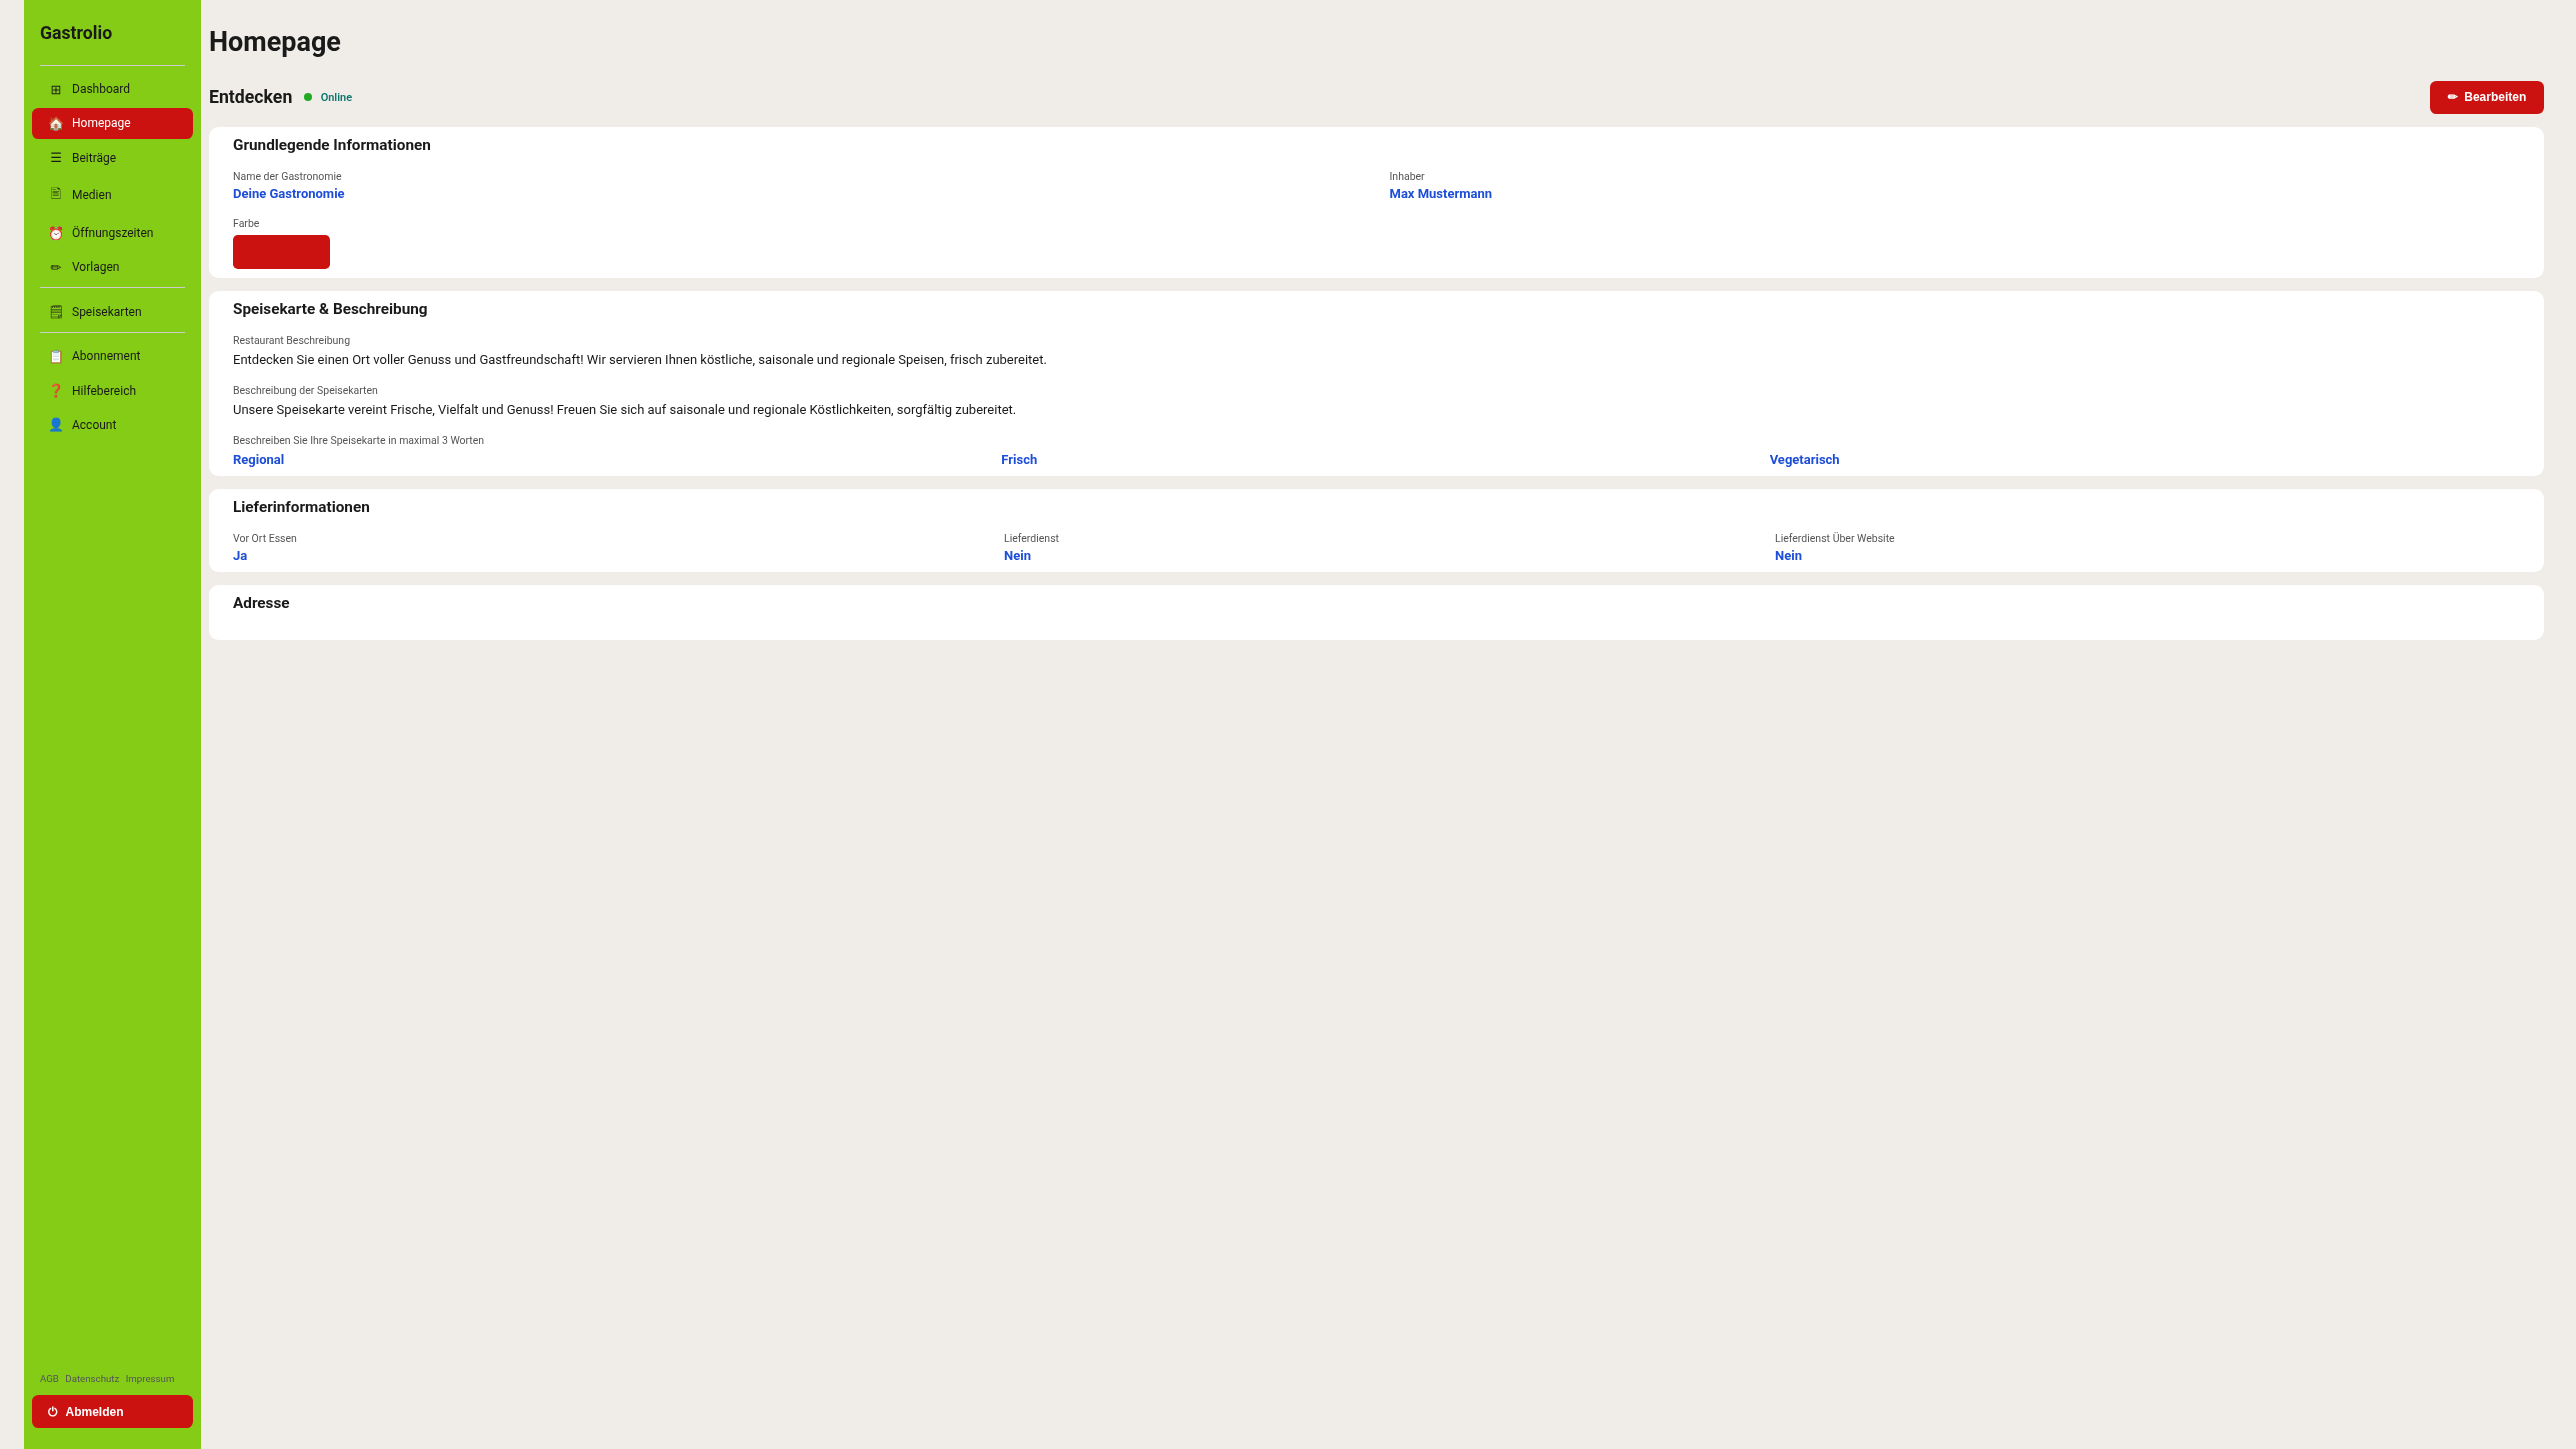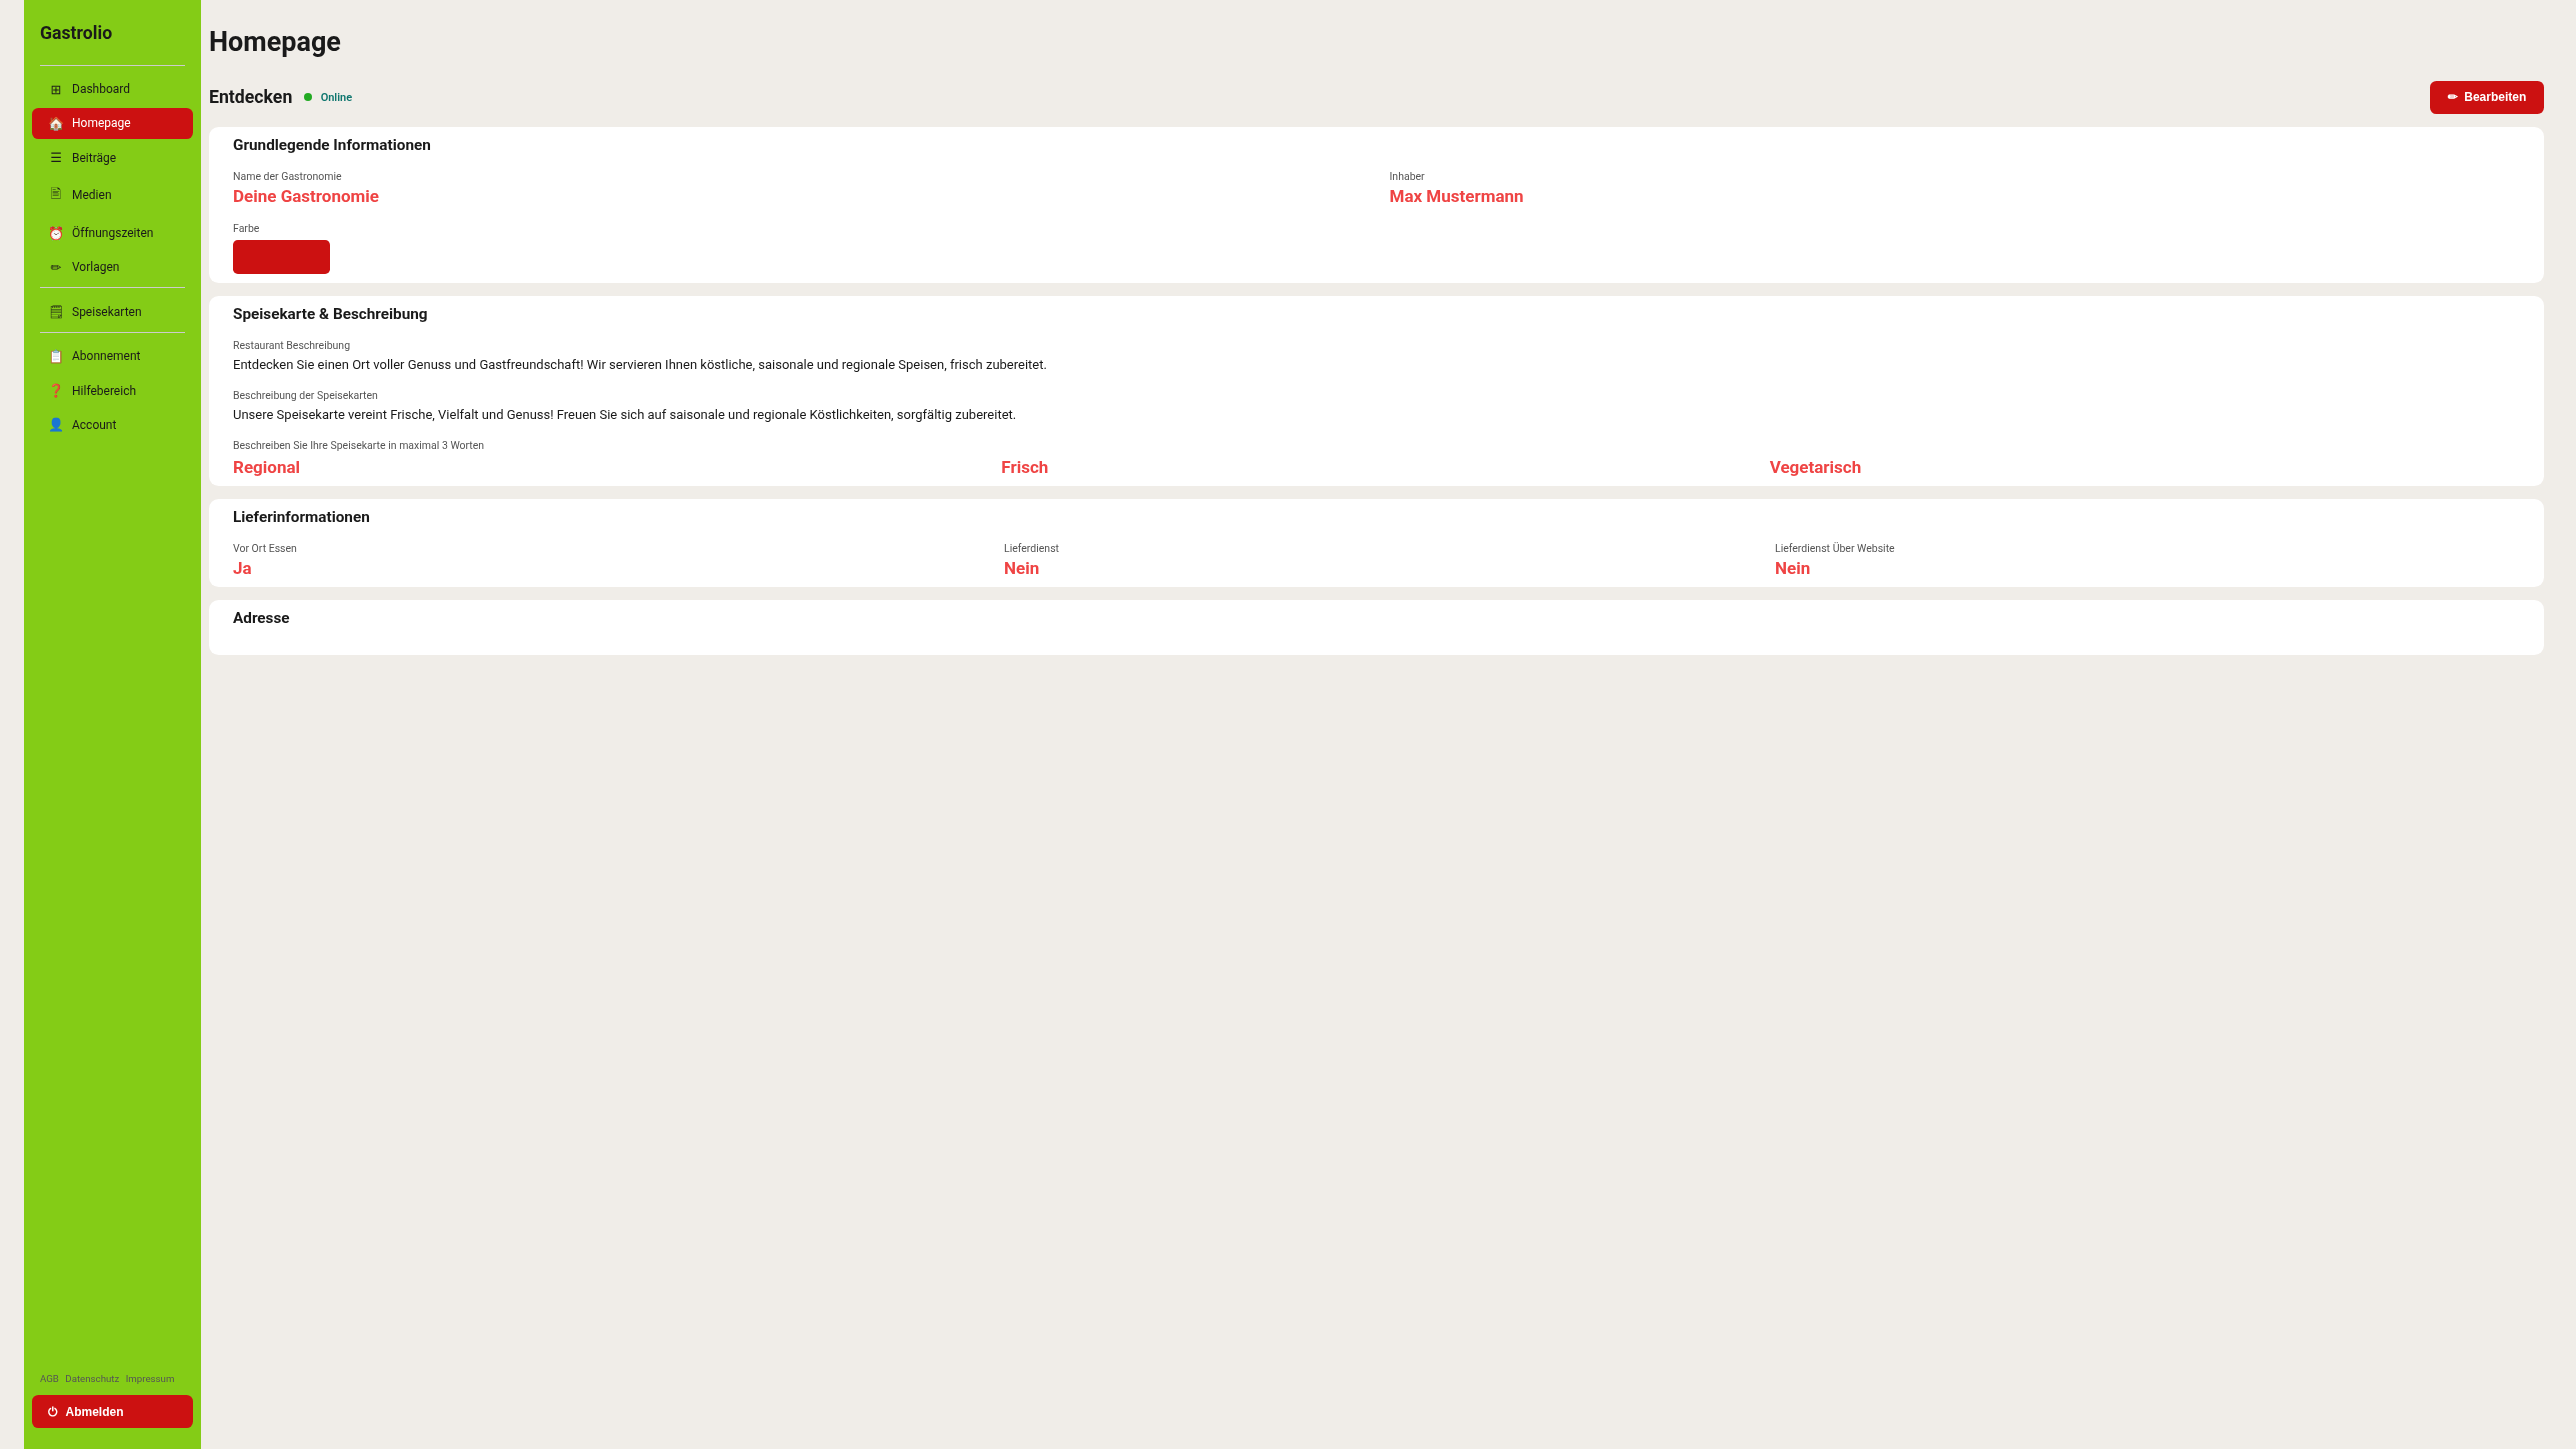--- a/index.html
+++ b/index.html
@@ -193,23 +193,23 @@
     }
 
     .info-field label {
       font-size: 10.5px;
       color: #555;
       display: block;
       margin-bottom: 3.2px;
     }
 
     .info-field .value {
-      font-size: 17px;
-      font-weight: 700;
-      color: #ef4444;
+      font-size: 13px;
+      font-weight: 700;
+      color: #1d4ed8;
     }
 
     .color-swatch {
       width: 97px;
       height: 34px;
       background: #cc1111;
       border-radius: 4.8px;
       margin-top: 4.8px;
     }
 

